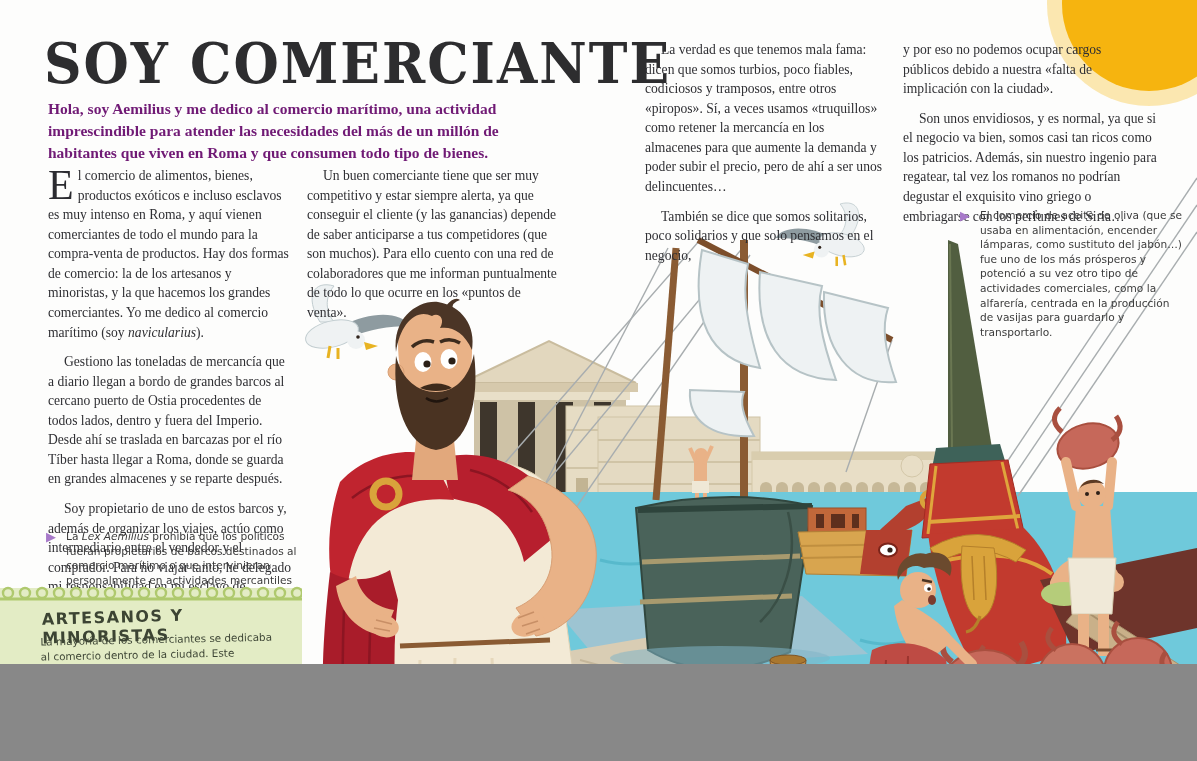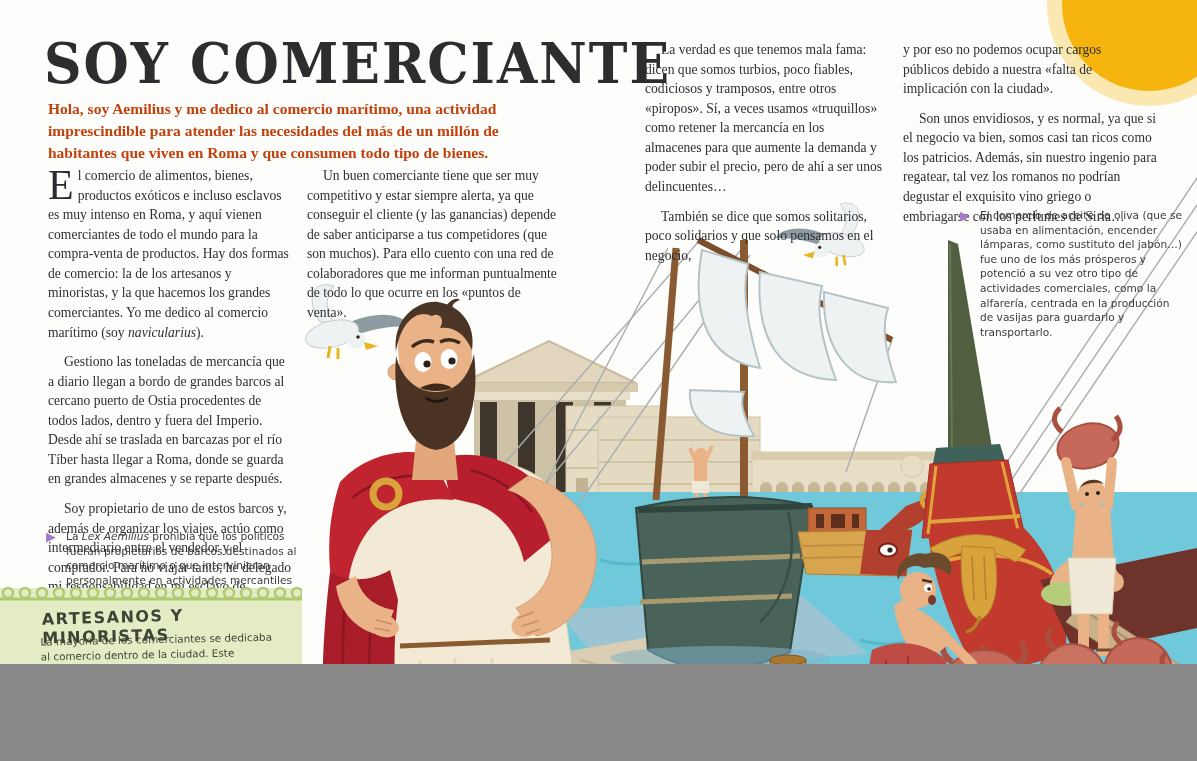--- a/index.html
+++ b/index.html
@@ -2,21 +2,21 @@
 <html><head>
 <meta charset="utf-8">
 <style>
   html,body{margin:0;padding:0;background:#888;}
   #spread{position:relative;width:1197px;height:664px;background:#fdfdfc;overflow:hidden;
           font-family:"Liberation Serif",serif;color:#2f2f33;}
   
   .txt{position:absolute;z-index:2;}
   #title{left:44px;top:30px;font-family:"DejaVu Serif",serif;font-weight:bold;
          font-size:52px;letter-spacing:2px;color:#2d2d2f;transform:scaleY(1.08);transform-origin:left top;}
-  #intro{left:48px;top:98px;width:520px;font-weight:bold;font-size:15.5px;line-height:1.42;color:#c2410c;}
+  #intro{left:48px;top:98px;width:520px;font-weight:bold;font-size:15.5px;line-height:1.42;color:#701a75;}
   .col{font-size:13.6px;line-height:1.44;}
   .col p{margin:0 0 10px 0;text-indent:16px;}
   .col p.noindent{text-indent:0;}
   #lcol1{left:48px;top:166px;width:246px;}
   #lcol2{left:307px;top:166px;width:254px;}
   #rcol1{left:645px;top:40px;width:238px;}
   #rcol2{left:903px;top:40px;width:254px;font-family:Liberation Serif, serif;}
   #rcol2 p.narrow{width:200px;}
   .dropcap{float:left;font-size:42px;line-height:34px;padding:2px 4px 0 0;font-weight:normal;color:#2b2b30;}
   .note{position:absolute;z-index:2;font-family:"DejaVu Sans",sans-serif;font-size:10.6px;

